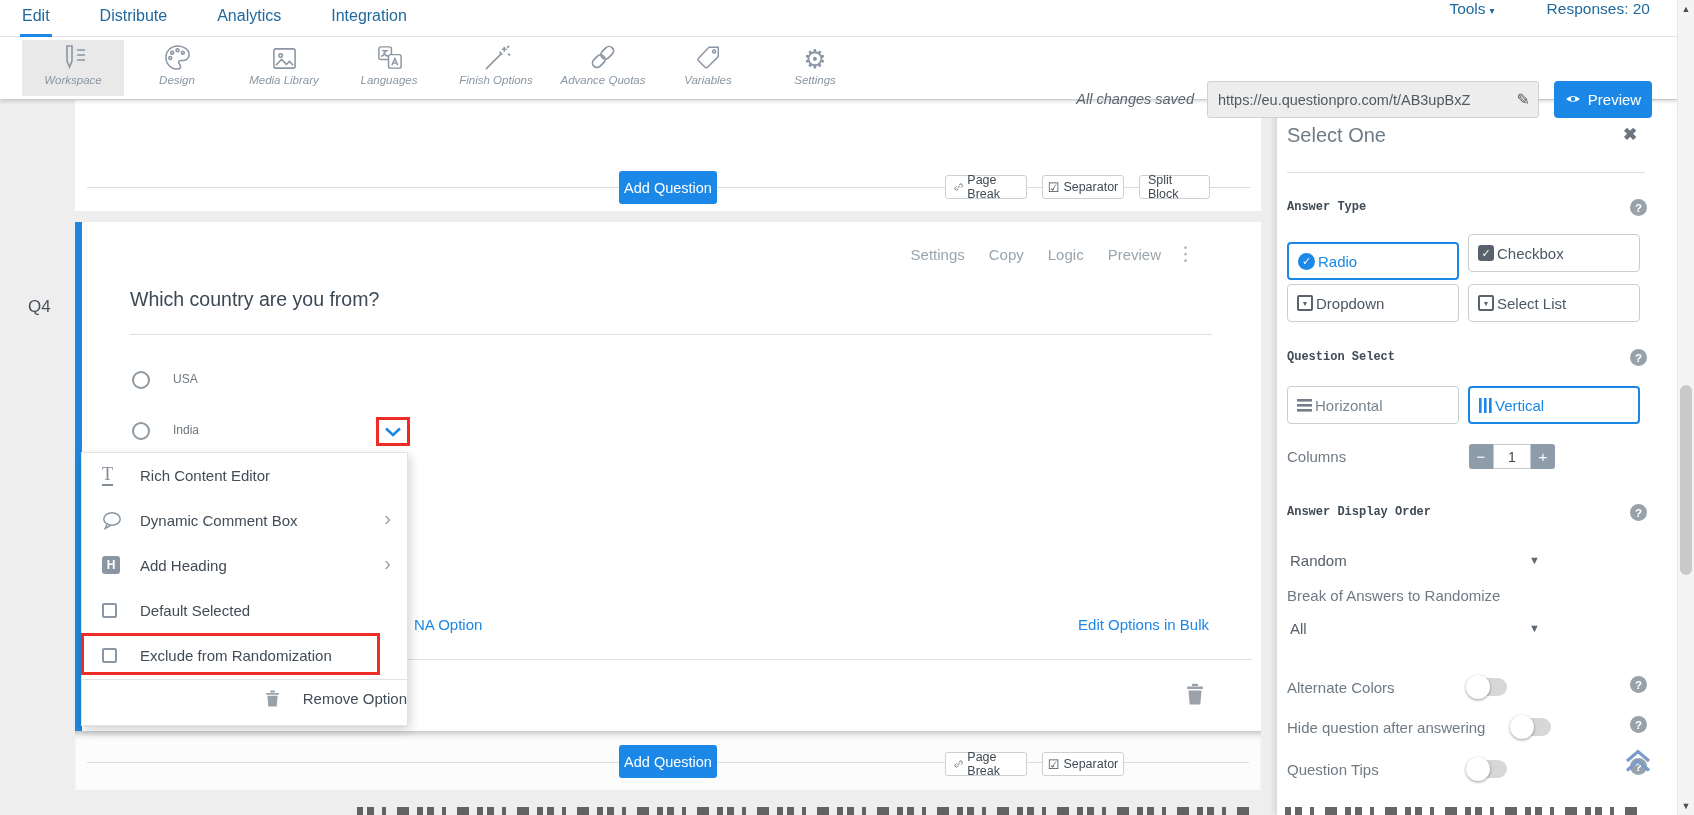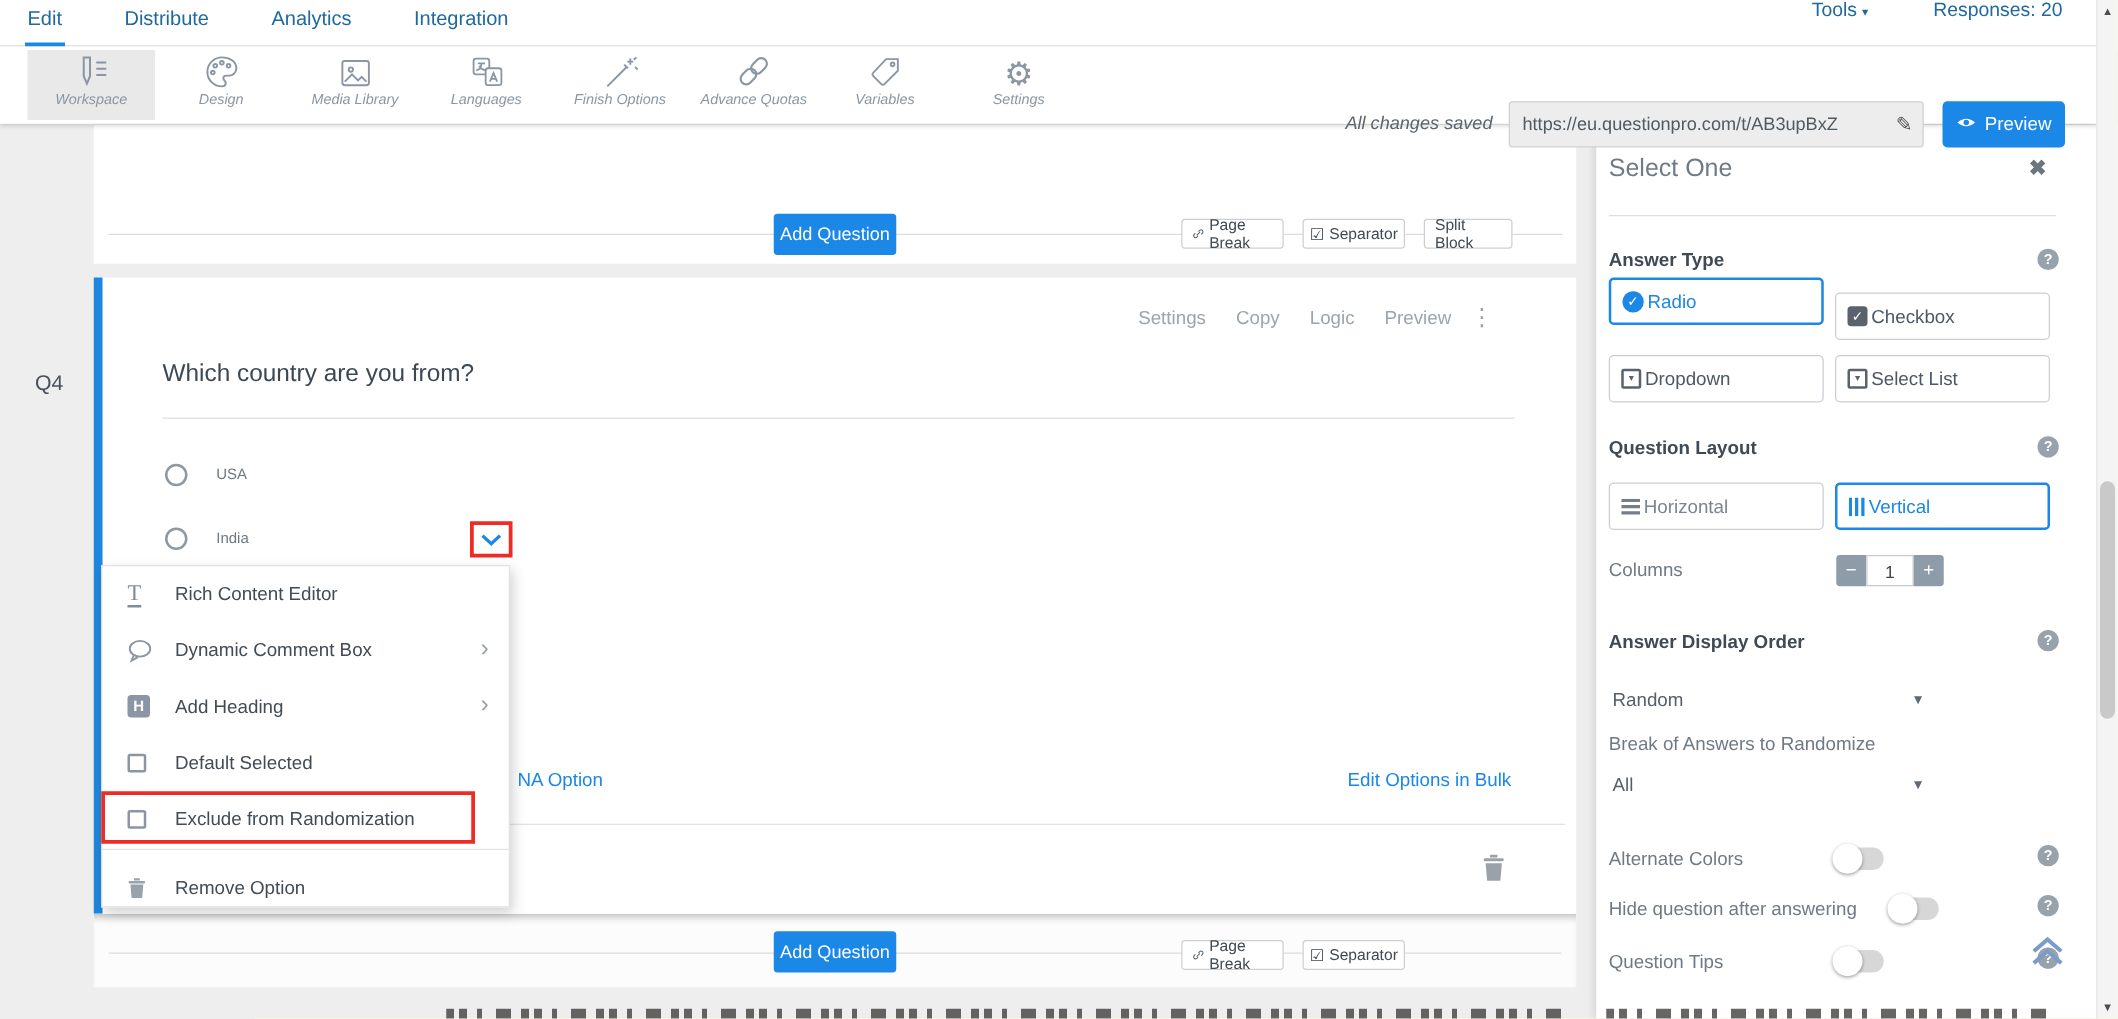--- a/index.html
+++ b/index.html
@@ -72,21 +72,21 @@
   
   .cutoff { position:absolute; height:8px; opacity:.8;
     background:repeating-linear-gradient(90deg,#3f3f3f 0 6px,transparent 6px 10px,#3f3f3f 10px 17px,transparent 17px 25px,#3f3f3f 25px 29px,transparent 29px 40px,#3f3f3f 40px 52px,transparent 52px 60px); }
 
   
   .sidebar { position:absolute; left:1277px; top:100px; width:400px; height:715px; background:#fff; box-shadow:-3px 0 6px rgba(0,0,0,.10); z-index:10; }
   .sb-title { position:absolute; left:10px; top:24px; font-size:20px; color:#6e7b87; }
   .sb-close { position:absolute; left:346px; top:24px; font-size:17px; font-weight:bold; color:#6d7680; cursor:pointer; }
   .sb-close::after { content:"✖"; }
   .sb-divider { position:absolute; left:10px; top:72px; width:358px; height:1px; background:#dedede; }
-  .sb-h { position:absolute; left:10px; font-size:15px; font-weight:bold; color:#3f4a54; }
+  .sb-h { position:absolute; left:10px; font-size:12px; font-weight:bold; color:#3f4a54;font-family:Liberation Mono, monospace; }
   .sb-sub { position:absolute; left:10px; font-size:15px; color:#6f7a85; }
   .help { position:absolute; width:17px; height:17px; border-radius:50%; background:#98a2ab; color:#fff; font-size:11.5px; font-weight:bold; display:flex; align-items:center; justify-content:center; }
   .help::after { content:"?"; }
   .type-btn { position:absolute; width:172px; height:38px; border:1px solid #c9ced3; border-radius:4px; background:#fff; display:flex; align-items:center; padding-left:9px; gap:3px; font-size:15px; color:#4c5866; cursor:pointer; }
   .type-btn.selected { border:2px solid #1b87e6; color:#1b87e6; }
   .ic-radio-sel { width:17px; height:17px; border-radius:50%; background:#1b87e6; color:#fff; font-size:11px; display:flex; align-items:center; justify-content:center; }
   .ic-radio-sel::after { content:"✓"; }
   .ic-checkbox { width:16px; height:16px; background:#5a636d; border-radius:3px; color:#fff; font-size:11px; display:flex; align-items:center; justify-content:center; }
   .ic-checkbox::after { content:"✓"; }
   .ic-dropsq { width:16px; height:16px; border:2px solid #5a636d; border-radius:2px; color:#5a636d; font-size:7px; display:flex; align-items:center; justify-content:center; }
@@ -347,21 +347,21 @@
           </span>
         <span class="mi-lbl">Default Selected</span>
       </div>
       <div class="menu-item" style="top:180px;">
         <span class="mi-ic">
             <span class="mi-checkbox"></span>
           </span>
         <span class="mi-lbl">Exclude from Randomization</span>
       </div>
       <div class="menu-sep"></div>
-      <div class="menu-item" style="top:235px;">
+      <div class="menu-item" style="top:223px;justify-content:flex-end;">
         <span class="mi-ic">
           <svg width="15" height="17" viewBox="0 0 16 18">
               <g fill="#98a2ab">
                 <rect x="1" y="3" width="14" height="2" rx="1"></rect>
                 <rect x="5.5" y="0.5" width="5" height="2" rx="0.5"></rect>
                 <path d="M2.5 6 h11 l-1 11.5 h-9 z"></path>
               </g>
             </svg>
         </span>
         <span class="mi-lbl">Remove Option</span>
@@ -373,38 +373,38 @@
   </div>
 
   <div class="sidebar">
     <div class="sb-title">Select One</div>
     <span class="sb-close"></span>
     <div class="sb-divider"></div>
 
     <div class="sb-h" style="top:100px;">Answer Type</div>
     <span class="help" style="left:353px; top:99px;"></span>
 
-    <div class="type-btn selected" style="left:10px; top:122px;">
+    <div class="type-btn selected" style="left:10px; top:142px;">
       <span class="ic-radio-sel"></span>
       <span>Radio</span>
     </div>
     <div class="type-btn" style="left:191px; top:134px;">
       <span class="ic-checkbox"></span>
       <span>Checkbox</span>
     </div>
     <div class="type-btn" style="left:10px; top:184px;">
       <span class="ic-dropsq"></span>
       <span>Dropdown</span>
     </div>
     <div class="type-btn" style="left:191px; top:184px;">
       <span class="ic-dropsq"></span>
       <span>Select List</span>
     </div>
 
-    <div class="sb-h" style="top:250px;">Question Layout</div>
+    <div class="sb-h" style="top:250px;">Question Select</div>
     <span class="help" style="left:353px; top:249px;"></span>
 
     <div class="type-btn" style="left:10px; top:286px; color:#7a8590;">
       <svg width="15" height="13" viewBox="0 0 15 13">
           <g fill="#737e89">
             <rect x="0" y="0" width="15" height="2.6"></rect>
             <rect x="0" y="5" width="15" height="2.6"></rect>
             <rect x="0" y="10" width="15" height="2.6"></rect>
           </g>
         </svg>

